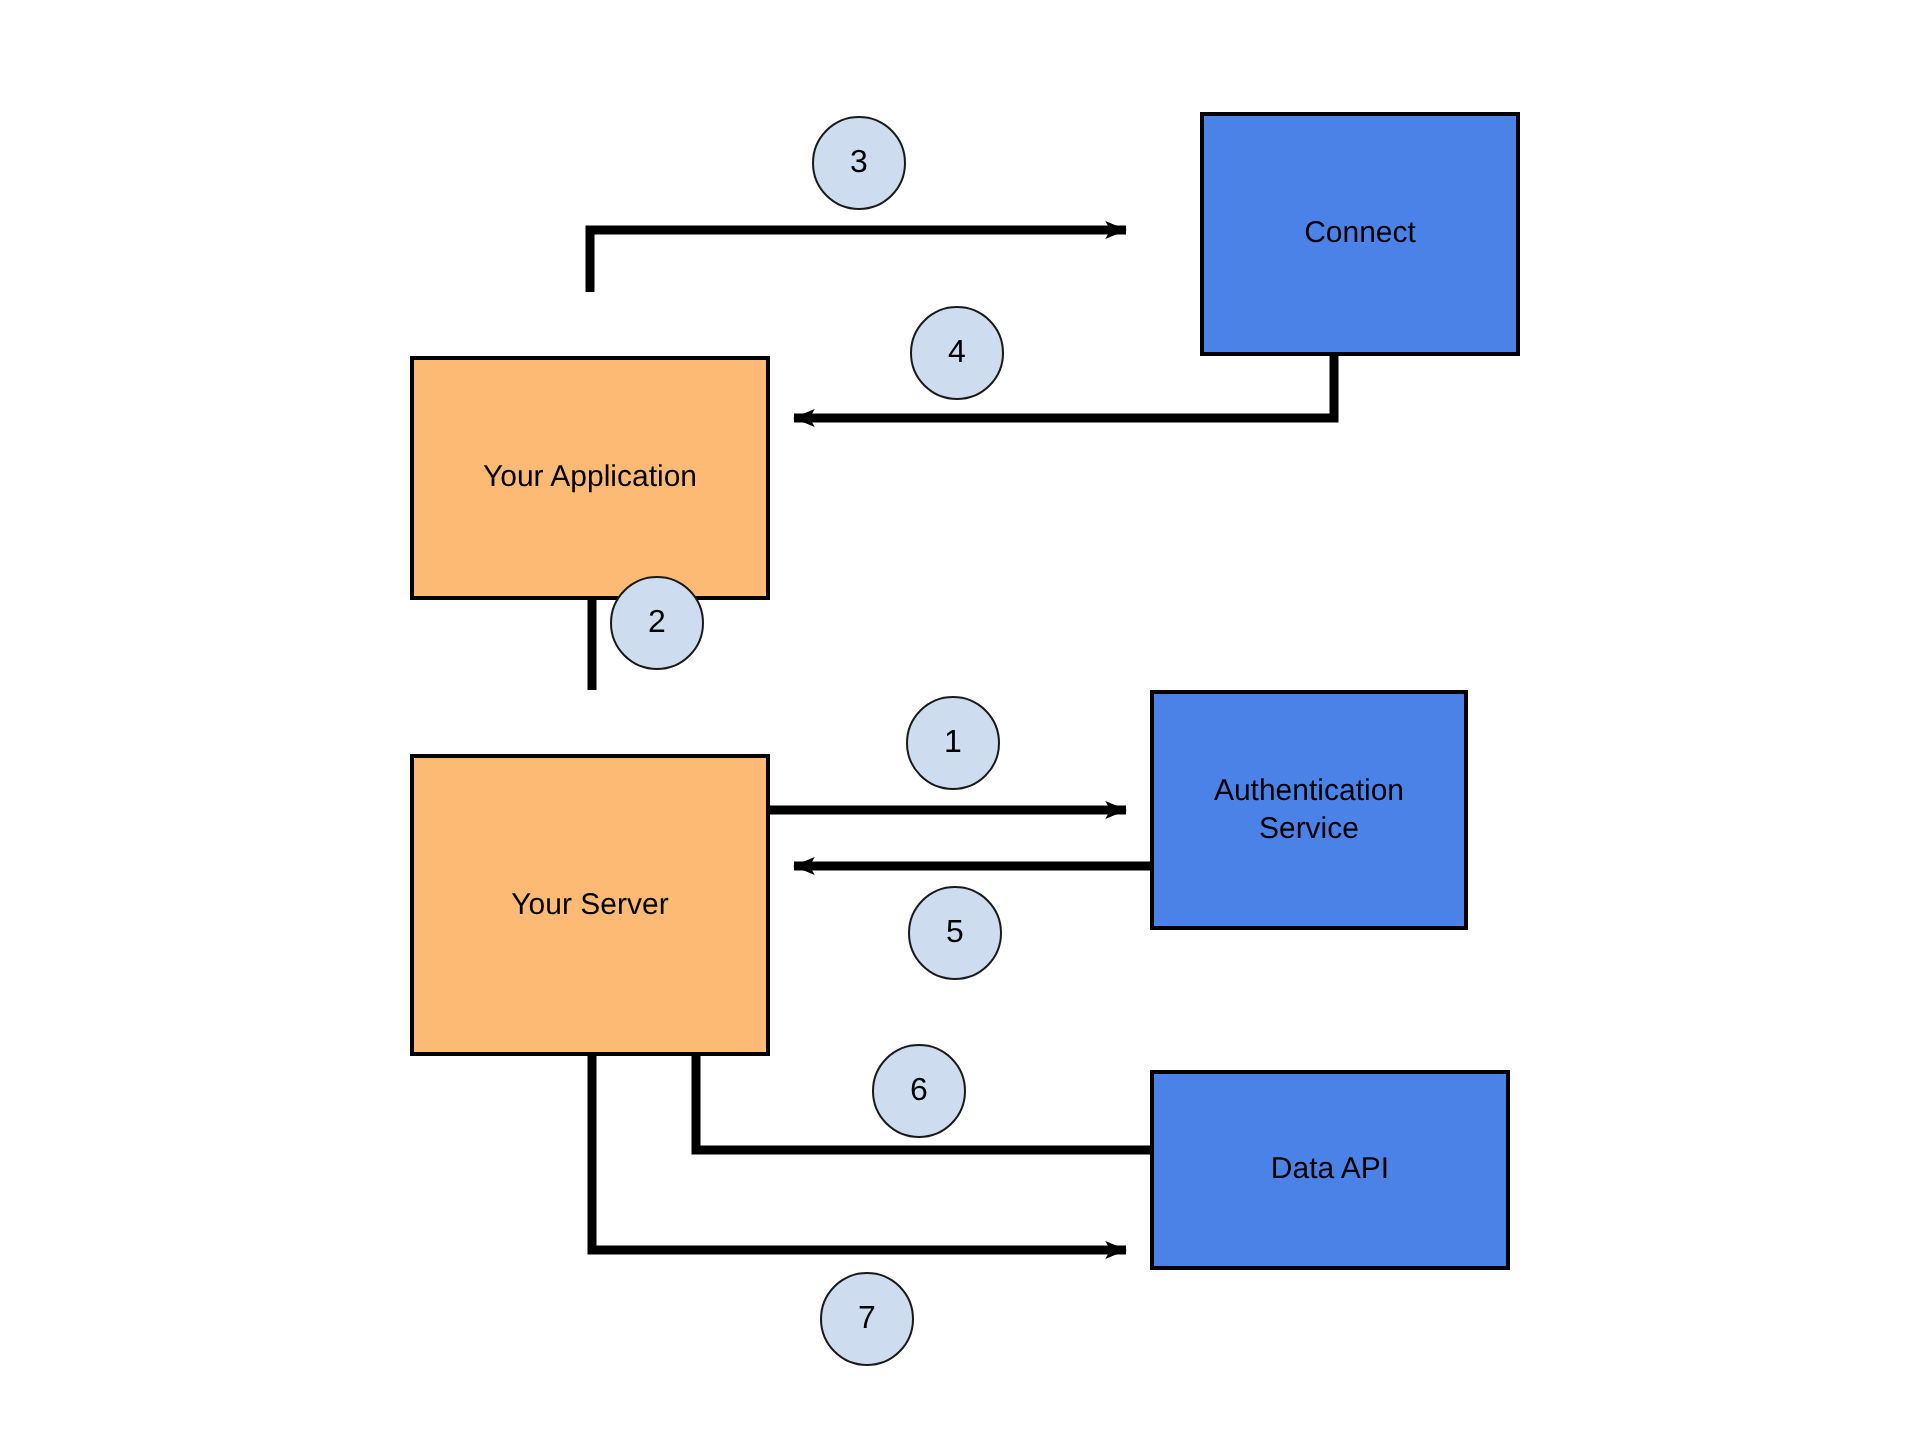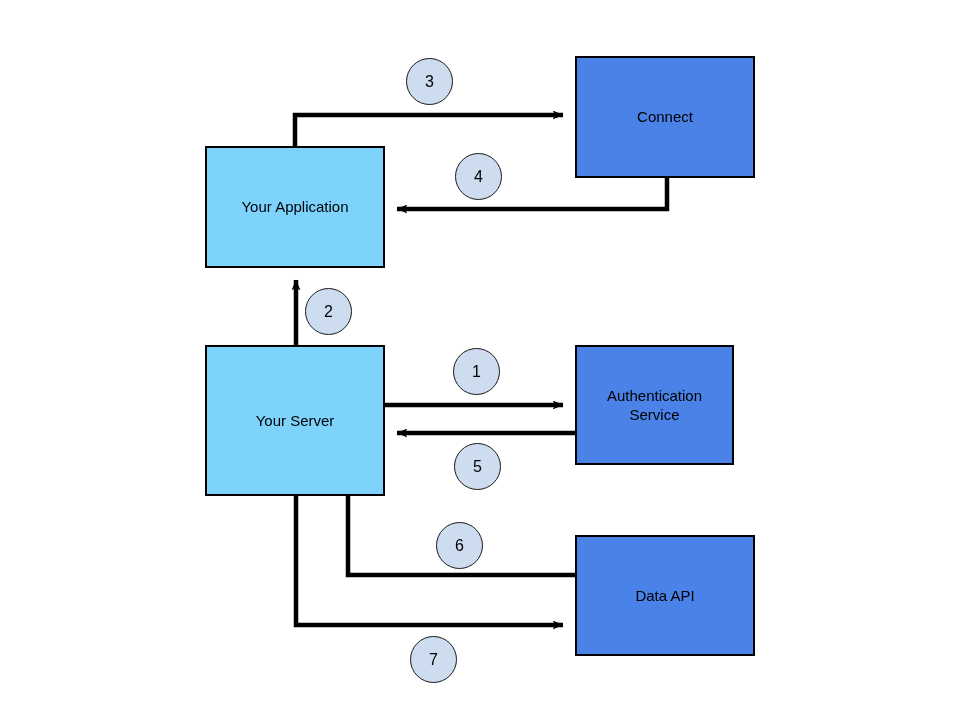--- a/index.html
+++ b/index.html
@@ -32,21 +32,21 @@
     display: flex;
     align-items: center;
     justify-content: center;
     text-align: center;
     font-family: "Liberation Sans", sans-serif;
     font-size: 15px;
     color: #000000;
     line-height: 1.28;
     z-index: 3;
   }
-  .node-box.orange { background: #7dd3fc; }
+  .node-box.orange { background: #fdba74; margin-top: 32px; }
   .node-box.blue   { background: #4a82e8; }
   .node-label {
     display: block;
     white-space: pre-line;
   }
   .step-badge {
     position: absolute;
     box-sizing: border-box;
     width: 47px;
     height: 47px;
@@ -86,34 +86,34 @@
 
     <path d="M 575 575 L 348 575 L 348 477" fill="none" stroke="#000000" stroke-width="4.5" stroke-linejoin="miter" marker-end="url(#arrowhead)"></path>
 
     <path d="M 296 465 L 296 625 L 563 625" fill="none" stroke="#000000" stroke-width="4.5" stroke-linejoin="miter" marker-end="url(#arrowhead)"></path>
   </svg>
 
   <div class="node-box orange" style="left:205px; top:146px; width:180px; height:122px;">
     <span class="node-label">Your Application</span>
   </div>
 
-  <div class="node-box blue" style="left:575px; top:56px; width:180px; height:122px;">
+  <div class="node-box blue" style="left:600px; top:56px; width:160px; height:122px;">
     <span class="node-label">Connect</span>
   </div>
 
   <div class="node-box orange" style="left:205px; top:345px; width:180px; height:151px;">
     <span class="node-label">Your Server</span>
   </div>
 
   <div class="node-box blue" style="left:575px; top:345px; width:159px; height:120px;">
     <span class="node-label">Authentication
 Service</span>
   </div>
 
-  <div class="node-box blue" style="left:575px; top:535px; width:180px; height:121px;">
+  <div class="node-box blue" style="left:575px; top:535px; width:180px; height:100px;">
     <span class="node-label">Data API</span>
   </div>
 
   <div class="step-badge" style="left:453px; top:348px;">
     <span>1</span>
   </div>
 
   <div class="step-badge" style="left:305px; top:288px;">
     <span>2</span>
   </div>

